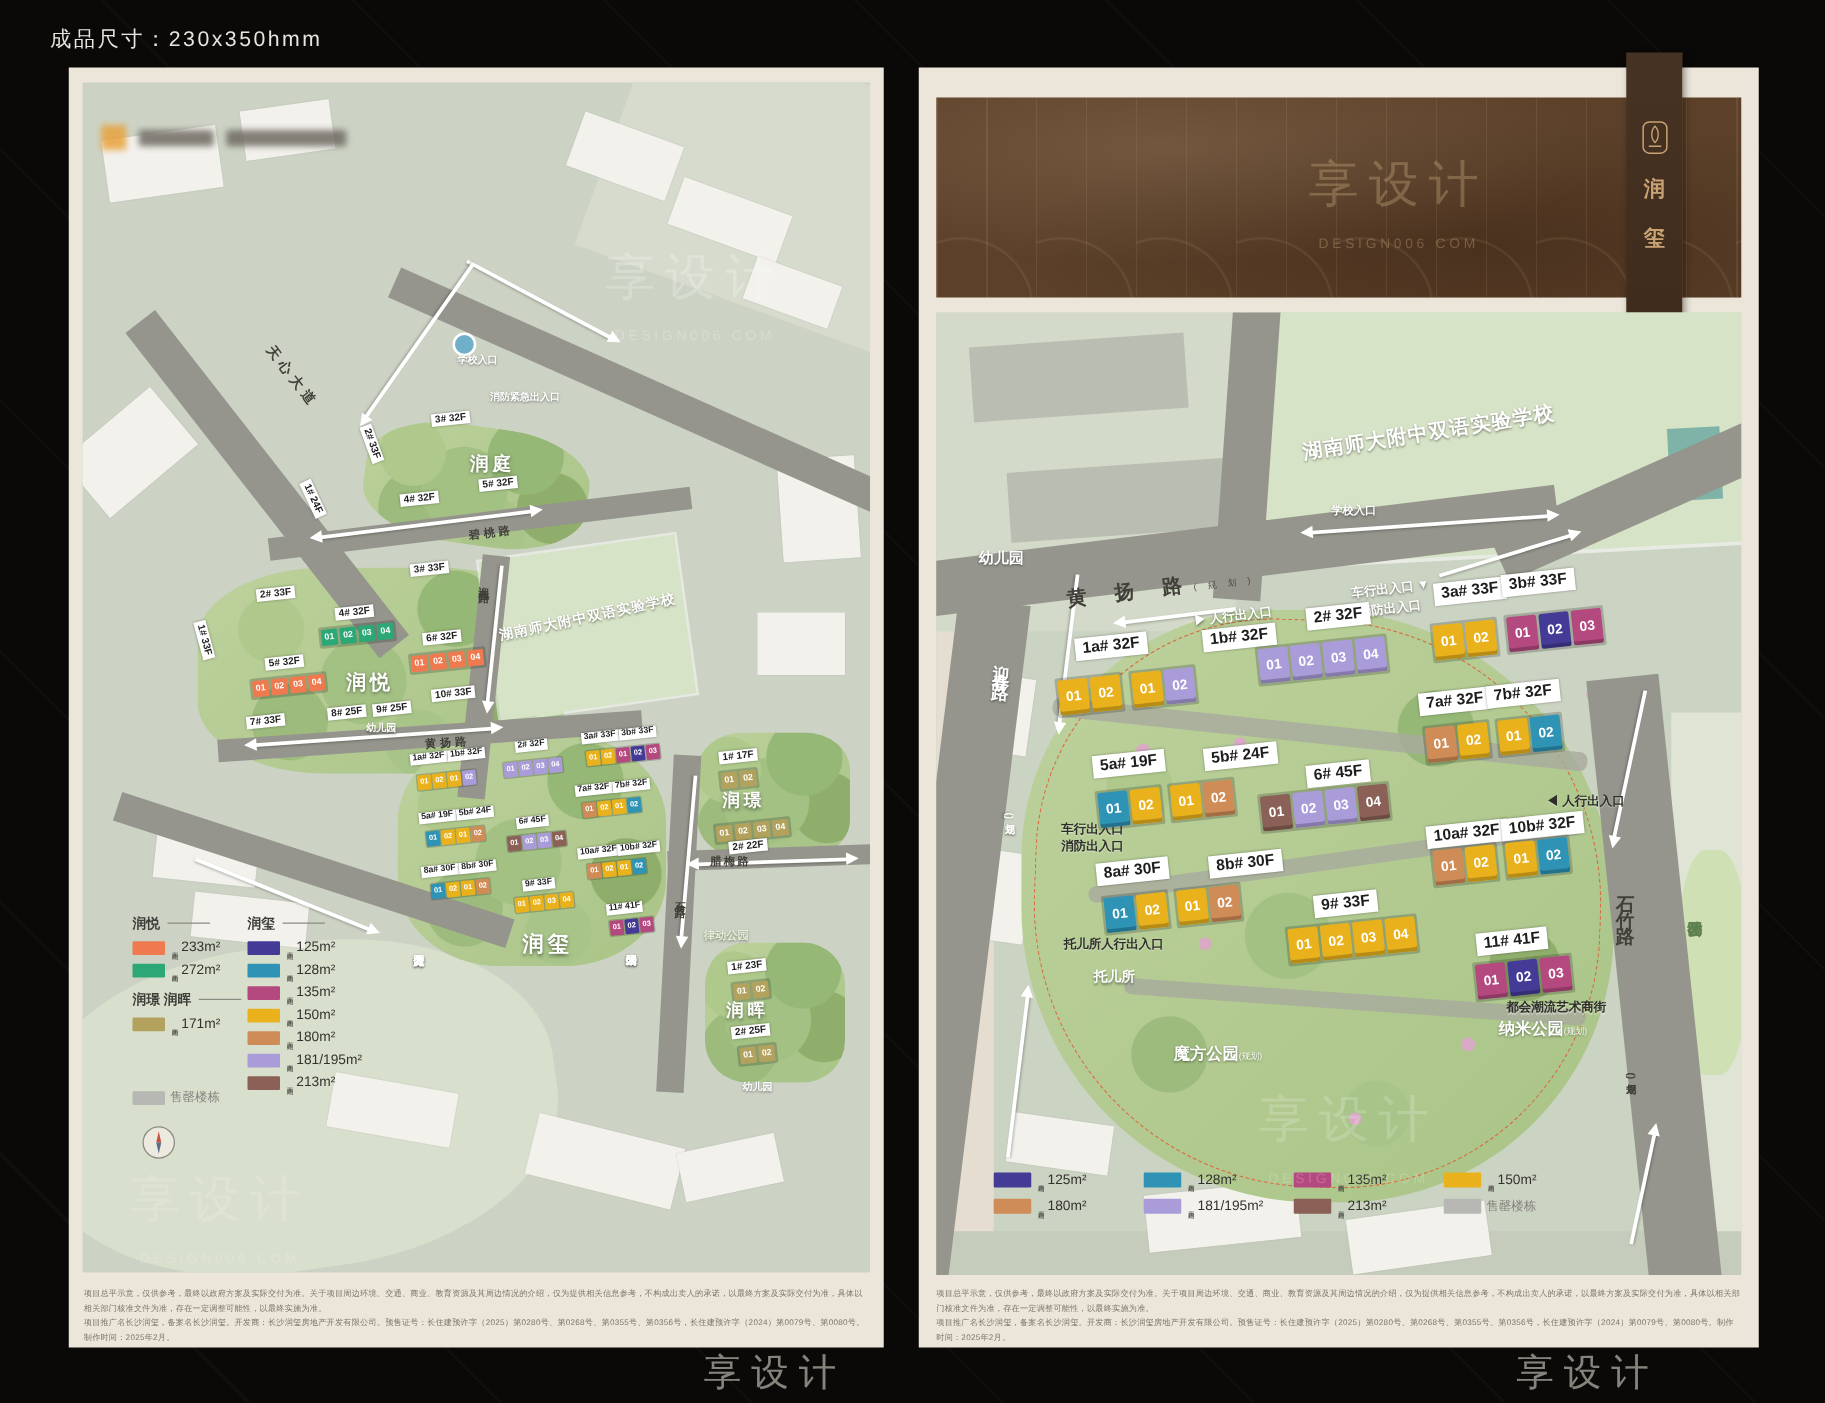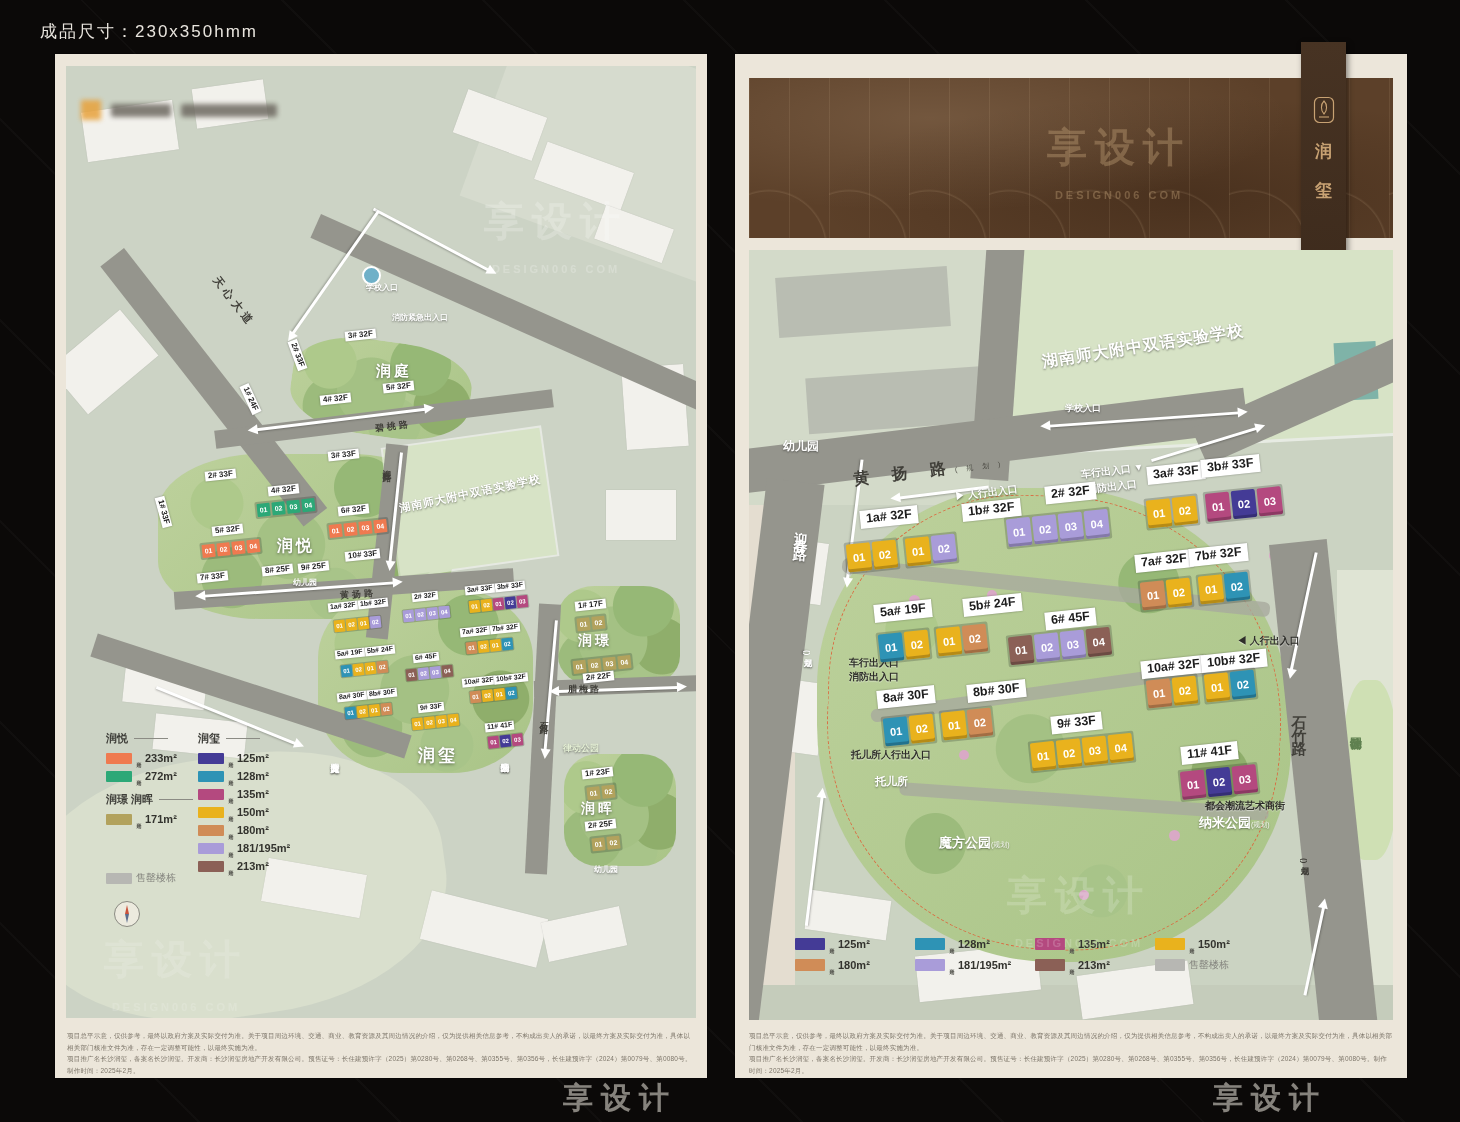--- a/index.html
+++ b/index.html
@@ -46,27 +46,27 @@
   .arr{position:absolute;height:2.5px;background:#fff;box-shadow:0 1px 2px rgba(0,0,0,.25);}
   .arr::after{content:"";position:absolute;right:-9px;top:-4.5px;border-left:10px solid #fff;border-top:5.5px solid transparent;border-bottom:5.5px solid transparent;}
   .arr.rev::after{display:none;}
   .arr.rev::before,.arr.dbl::before{content:"";position:absolute;left:-9px;top:-4.5px;border-right:10px solid #fff;border-top:5.5px solid transparent;border-bottom:5.5px solid transparent;}
   .legendL{position:absolute;left:40px;top:660px;width:230px;}
   .lg-title{position:absolute;font-size:11px;font-weight:bold;color:#3d3d38;white-space:nowrap;}
   .lg-title::after{content:"";display:inline-block;width:34px;height:1px;background:#8b8b84;margin:0 0 3px 6px;}
   .lg-row{position:absolute;display:flex;align-items:center;gap:4px;white-space:nowrap;}
   .sw{display:inline-block;width:26px;height:11px;border-radius:1px;}
   .pre{font-size:5px;color:#55554f;writing-mode:vertical-rl;letter-spacing:0;line-height:1;}
-  .ar{font-size:11px;font-weight:bold;color:#33332e;}
+  .ar{font-size:11px;font-weight:normal;color:#33332e;}
   .ar.gray{color:#84847e;font-weight:normal;font-size:10px;}
   .legendR{position:absolute;left:46px;top:688px;display:flex;flex-wrap:wrap;width:500px;}
   .legendR .lg-item{width:120px;display:flex;align-items:center;gap:4px;margin-bottom:8px;}
   .legendR .sw{width:30px;height:12px;}
   .disclaimer{position:absolute;font-size:6.5px;color:#7d766a;line-height:1.8;letter-spacing:.2px;}
-  .watermark{position:absolute;text-align:center;font-weight:bold;pointer-events:none;color:#fff;opacity:.22;}
+  .watermark{position:absolute;text-align:center;font-weight:normal;pointer-events:none;color:#fff;opacity:.22;}
   .watermark .cn{font-size:40px;letter-spacing:8px;}
   .watermark .en{font-size:11px;letter-spacing:3px;margin-top:14px;}
   .watermark.page{color:#ece7dd;opacity:.55;}
   .watermark.page .cn{font-size:30px;}
   .watermark.gold{color:#cfae82;opacity:.35;}
   #hdr{position:absolute;left:14px;top:24px;width:644px;height:160px;overflow:visible;background:
     radial-gradient(ellipse at 28% 25%,rgba(255,226,190,.14),transparent 55%),
     radial-gradient(ellipse at 68% 75%,rgba(40,22,10,.35),transparent 60%),
     #5c4029;}
   #hdr .pattern{position:absolute;inset:0;overflow:hidden;background-image:

